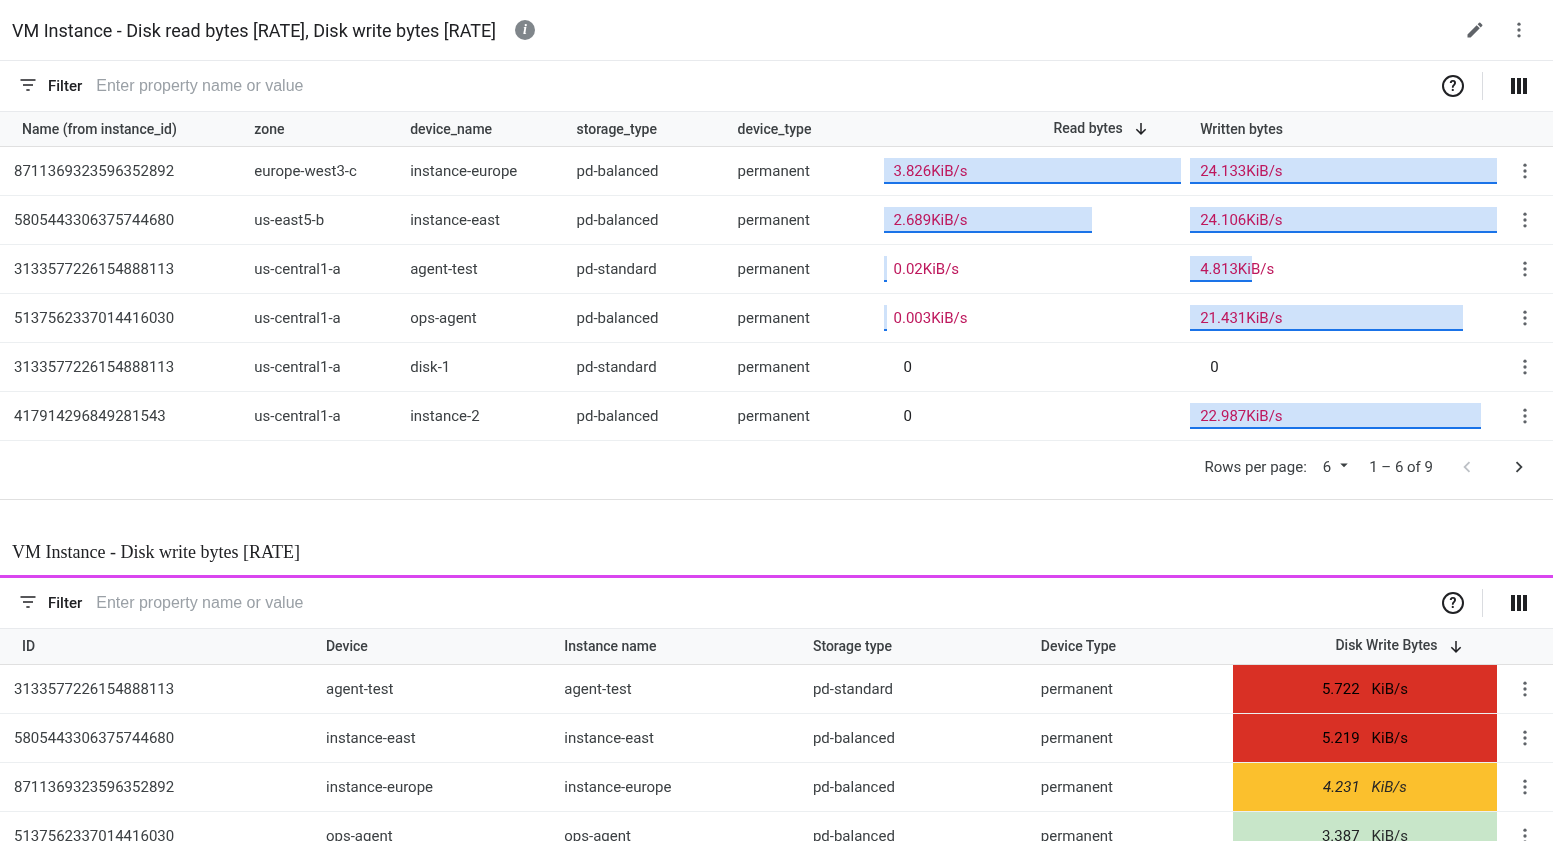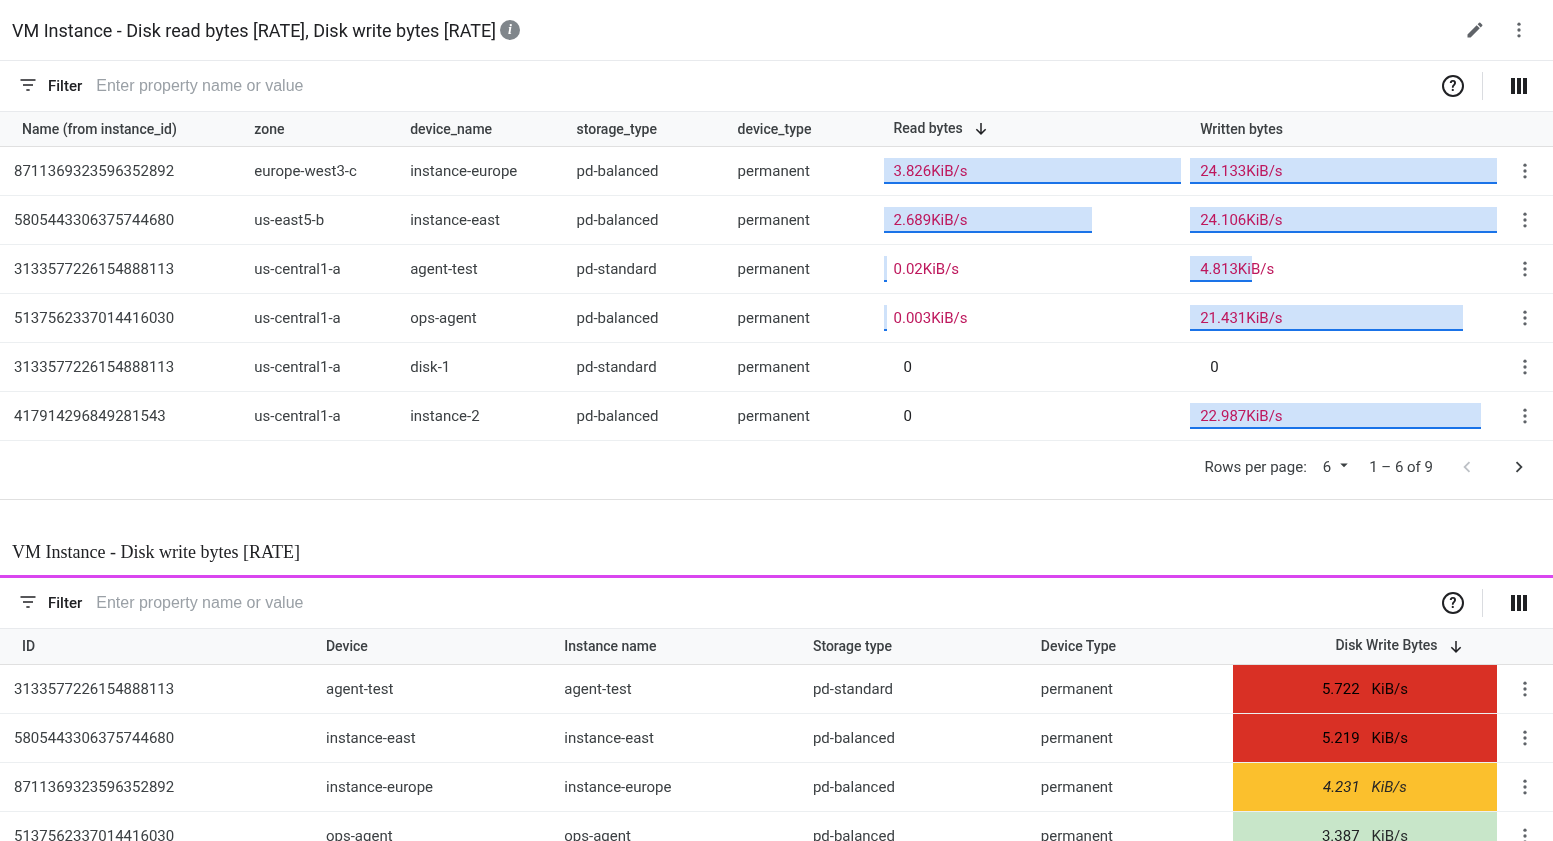--- a/index.html
+++ b/index.html
@@ -12,21 +12,21 @@
   }
   .panel { border-bottom: 1px solid #e0e0e0; background:#fff; margin-bottom: 30px;}
   .panel-header {
     display: flex; align-items: center;
     padding: 12px 16px 12px 12px;
     border-bottom: 1px solid #e8eaed;
     gap: 8px;
   }
   .panel-title {
     font-size: 18px; font-weight: 400; color: #202124;
-    display:flex; align-items:center; gap:4px;
+    display:flex; align-items:center; gap:19px;
   }
   .spacer { flex: 1; }
   .icon-btn {
     width: 36px; height: 36px; border: none; background: none;
     display:flex; align-items:center; justify-content:center;
     cursor: pointer; border-radius:50%; color:#5f6368;
   }
   .icon-btn svg { width: 20px; height: 20px; fill: currentColor; }
   .info-circle {
     width:20px; height:20px; border-radius:50%;
@@ -167,21 +167,21 @@
           <col style="width:295px">
           <col style="width:40px">
     </colgroup>
     <thead>
       <tr>
         <th class="first">Name (from instance_id)</th>
         <th>zone</th>
         <th>device_name</th>
         <th>storage_type</th>
         <th>device_type</th>
-        <th style="text-align:left; padding-right:40px;">
+        <th style="text-align:right; padding-right:40px;">
           <span>Read bytes</span>
           <span class="sort-arrow">
                 <svg viewBox="0 0 24 24">
                   <path d="M11 4h2v12l4.5-4.5 1.42 1.42L12 19.84l-6.92-6.92L6.5 11.5 11 16V4z"></path>
                 </svg>
               </span>
         </th>
         <th>Written bytes</th>
         <th></th>
       </tr>

